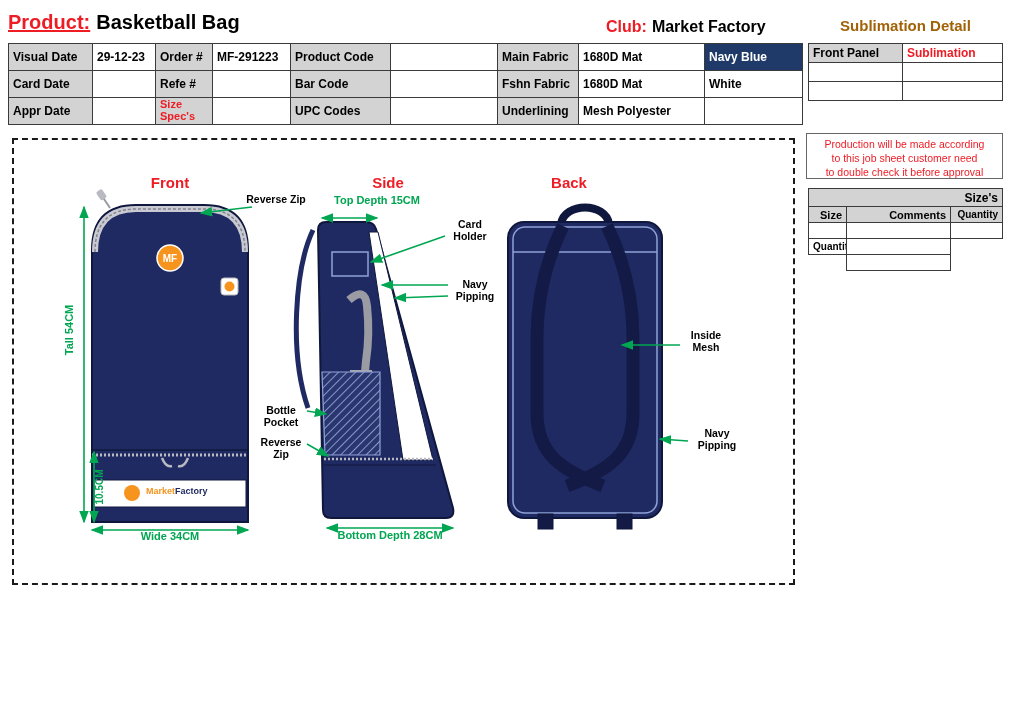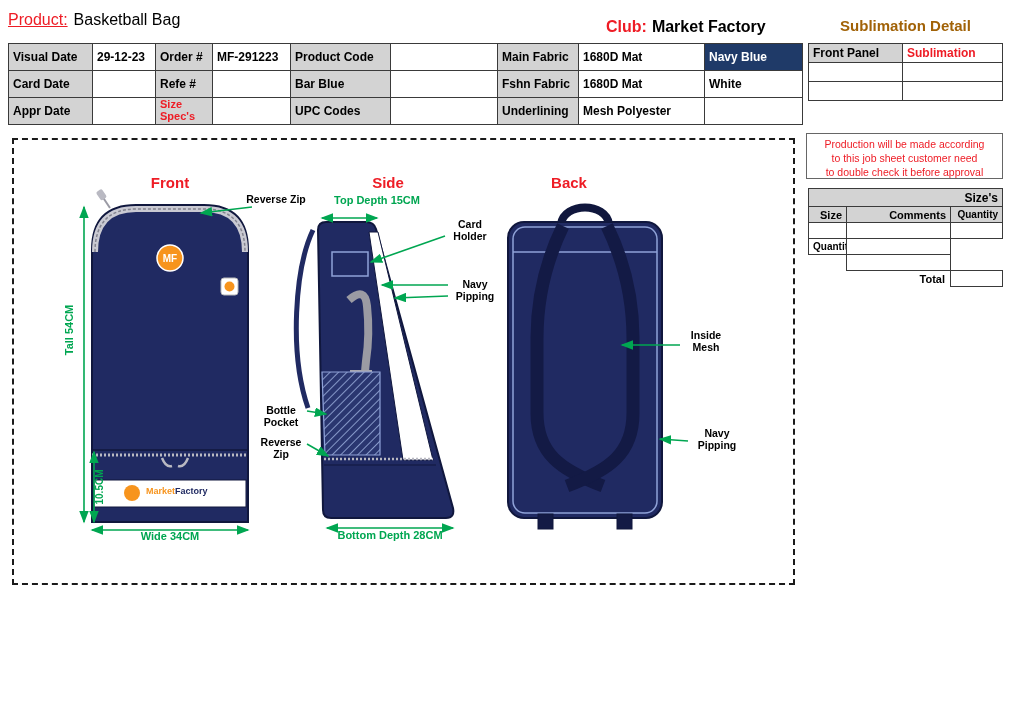--- a/index.html
+++ b/index.html
@@ -4,21 +4,21 @@
 <style>
   * { margin:0; padding:0; box-sizing:border-box; }
   html,body { background:#fff; }
   body {
     width:1011px; height:727px; position:relative; overflow:hidden;
     font-family:"Liberation Sans", sans-serif; color:#000;
   }
   .abs { position:absolute; }
 
   
-  .product-line { left:8px; top:11px; font-size:16px; font-weight:normal; }
+  .product-line { left:8px; top:11px; font-size:20px; font-weight:bold; }
   .product-line .plabel { color:#ee1c25; text-decoration:underline; margin-right:6px; }
   .club-line { left:606px; top:18px; font-size:16px; font-weight:bold; }
   .club-line .clabel { color:#ee1c25; margin-right:5px; }
   .subl-title { left:808px; top:17px; width:195px; text-align:center;
     font-size:15px; font-weight:bold; color:#a16207; }
 
   
   table { border-collapse:collapse; table-layout:fixed; }
   td { border:1px solid #3a3a3a; font-size:12px; font-weight:bold;
        padding:0 4px; overflow:hidden; white-space:nowrap; }
@@ -93,21 +93,21 @@
     <td class="val"></td>
     <td class="lab">Main Fabric</td>
     <td class="val">1680D Mat</td>
     <td class="val navy-cell">Navy Blue</td>
   </tr>
   <tr>
     <td class="lab">Card Date</td>
     <td class="val"></td>
     <td class="lab">Refe #</td>
     <td class="val"></td>
-    <td class="lab">Bar Blue</td>
+    <td class="lab">Bar Code</td>
     <td class="val"></td>
     <td class="lab">Fshn Fabric</td>
     <td class="val">1680D Mat</td>
     <td class="val">White</td>
   </tr>
   <tr>
     <td class="lab">Appr Date</td>
     <td class="val"></td>
     <td class="lab specs">Size Spec's</td>
     <td class="val"></td>
@@ -169,24 +169,20 @@
   </tr>
   <tr>
     <td style="font-size:10px;">Quantity</td>
     <td></td>
     <td class="nb"></td>
   </tr>
   <tr>
     <td class="nb"></td>
     <td></td>
     <td class="nb"></td>
-  </tr>
-  <tr>
-    <td colspan="2" class="nb total">Total</td>
-    <td></td>
   </tr>
 </tbody>
   </table>
 
 <div class="abs draw-area"></div>
 
 <svg class="abs draw-svg" width="783" height="447" viewBox="0 0 783 447">
   <defs>
     <marker id="ag" orient="auto-start-reverse" markerWidth="8" markerHeight="6" refX="7" refY="3" viewBox="0 0 8 6">
       <path d="M0,0 L8,3 L0,6 Z" fill="#00a651"></path>

